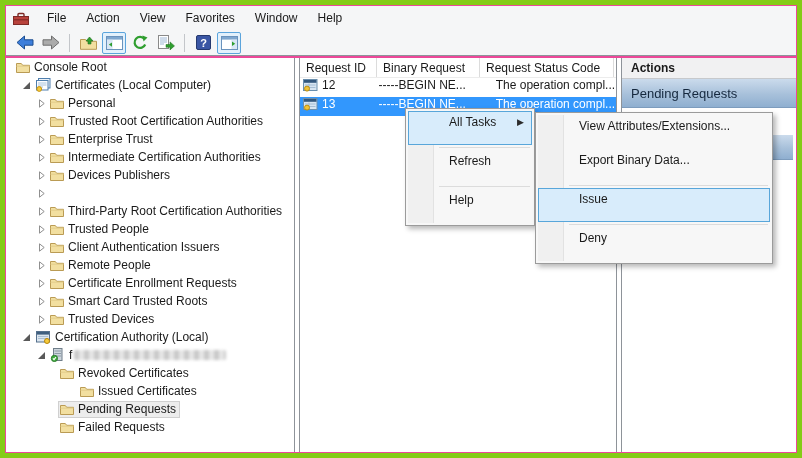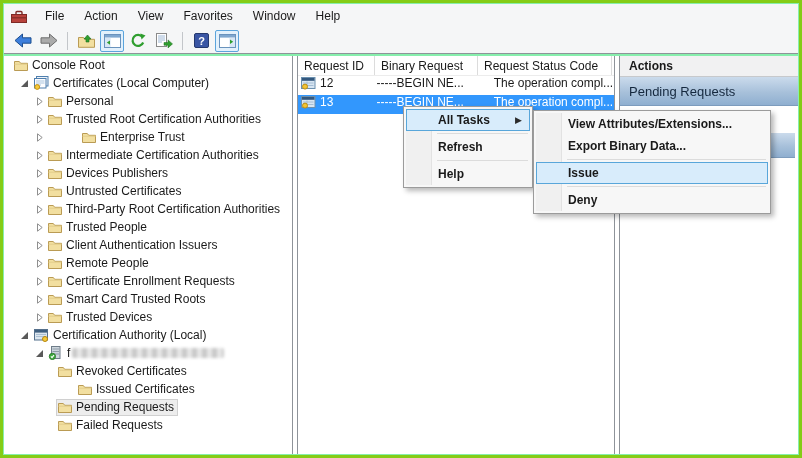--- a/index.html
+++ b/index.html
@@ -1,18 +1,18 @@
 <!DOCTYPE html>
 <html style="--sel: #3297fd;"><head>
 <meta charset="utf-8">
 <style>
   * { box-sizing: border-box; margin: 0; padding: 0; }
   html,body { width:802px; height:458px; overflow:hidden;
     font-family:"Liberation Sans","DejaVu Sans",sans-serif; font-size:12px; color:#1a1a1a; background:#fff; }
-  #window { position:relative; width:802px; height:458px; border:3px solid #84cc16; background:#86efac; }
+  #window { position:relative; width:802px; height:458px; border:5px solid #84cc16; background:#ec4899; }
 
   
   #menubar { position:absolute; left:1px; top:1px; right:1px; height:24px; display:flex; align-items:center; background:#f5f6f7; }
   #mmc-icon { width:20px; height:18px; margin:0 6px 0 5px; flex:0 0 auto; }
   .menu-label { padding:0 10px; height:24px; line-height:24px; cursor:default; }
 
   
   #toolbar { position:absolute; left:1px; top:25px; right:1px; height:26px; display:flex; align-items:center; background:#f5f6f7; border-bottom:1px solid #8e9399; padding-left:6px; }
   .tb-btn { width:24px; height:22px; display:flex; align-items:center; justify-content:center; margin:0 1px; border:1px solid transparent; border-radius:2px; }
   .tb-btn.pressed { background:#e3f1fc; border-color:#5ba4dc; }
@@ -52,21 +52,21 @@
   .act-band { height:29px; line-height:29px; font-size:13px; padding-left:9px; color:#15283e;
     background:linear-gradient(180deg,#cbdbec 0%,#a7c0da 55%,#8fafd0 100%); border-bottom:1px solid #7d9cbd; }
   
   #act-stack { position:relative; }
   #band2 { position:absolute; top:56px; left:0; right:3px; height:25px;
     background:linear-gradient(180deg,#cbdbec 0%,#a7c0da 55%,#8fafd0 100%); border-bottom:1px solid #7d9cbd; }
 
   
   .popup { position:absolute; background:#f7f7f7; border:1px solid #9b9b9b; box-shadow:3px 3px 5px rgba(0,0,0,.28); z-index:50; padding:2px; }
   .popup .gutter { position:absolute; left:2px; top:2px; bottom:2px; width:26px; background:#f0f0f0; border-right:1px solid #e2e2e2; }
-  .mi { position:relative; height:22px; line-height:21px; padding-left:31px; border:1px solid transparent; white-space:nowrap; cursor:default;font-weight:bold; }
+  .mi { position:relative; height:34px; line-height:21px; padding-left:40px; border:1px solid transparent; white-space:nowrap; cursor:default; }
   .mi.hl { background:#d8ecfb; border-color:#58a6da; }
   .mi .sub-arrow { position:absolute; right:7px; top:0; font-size:9px; line-height:21px; color:#2b2b2b; }
   .msep { height:1px; background:#dcdcdc; margin:2px 2px 2px 31px; }
   #context-menu { left:400px; top:103px; width:130px; }
   #sub-menu { left:530px; top:107px; width:238px; }
 </style>
 </head>
 <body>
 
 <div id="window">
@@ -209,21 +209,21 @@
           <span class="hit">
             <span class="ticon">
               <svg width="14" height="13" viewBox="0 0 14 13">
                 <path d="M0.5 2.5 h4.8 l1.4 1.8 h6.8 v7.2 h-13 z" fill="#f2dfa0" stroke="#ba9b54"></path>
                 <path d="M0.5 5.2 h13" stroke="#e3cd8a" stroke-width="1"></path>
               </svg>
             </span>
             <span>Trusted Root Certification Authorities</span>
           </span>
         </div>
-        <div class="tree-row" style="padding-left: 29px; gap: 34px;">
+        <div class="tree-row" style="padding-left: 29px;">
           <span class="exp">
             <svg width="9" height="9" viewBox="0 0 9 9">
               <path d="M2.5 0.8 L7.2 4.5 L2.5 8.2 Z" fill="#fff" stroke="#8f8f8f"></path>
             </svg>
           </span>
           <span class="hit">
             <span class="ticon">
               <svg width="14" height="13" viewBox="0 0 14 13">
                 <path d="M0.5 2.5 h4.8 l1.4 1.8 h6.8 v7.2 h-13 z" fill="#f2dfa0" stroke="#ba9b54"></path>
                 <path d="M0.5 5.2 h13" stroke="#e3cd8a" stroke-width="1"></path>
@@ -262,29 +262,20 @@
               </svg>
             </span>
             <span>Devices Publishers</span>
           </span>
         </div>
         <div class="tree-row" style="padding-left: 29px;">
           <span class="exp">
             <svg width="9" height="9" viewBox="0 0 9 9">
               <path d="M2.5 0.8 L7.2 4.5 L2.5 8.2 Z" fill="#fff" stroke="#8f8f8f"></path>
             </svg>
-          </span>
-          <span class="hit">
-            <span class="ticon">
-              <svg width="14" height="13" viewBox="0 0 14 13">
-                <path d="M0.5 2.5 h4.8 l1.4 1.8 h6.8 v7.2 h-13 z" fill="#f2dfa0" stroke="#ba9b54"></path>
-                <path d="M0.5 5.2 h13" stroke="#e3cd8a" stroke-width="1"></path>
-              </svg>
-            </span>
-            <span>Untrusted Certificates</span>
           </span>
         </div>
         <div class="tree-row" style="padding-left: 29px;">
           <span class="exp">
             <svg width="9" height="9" viewBox="0 0 9 9">
               <path d="M2.5 0.8 L7.2 4.5 L2.5 8.2 Z" fill="#fff" stroke="#8f8f8f"></path>
             </svg>
           </span>
           <span class="hit">
             <span class="ticon">

